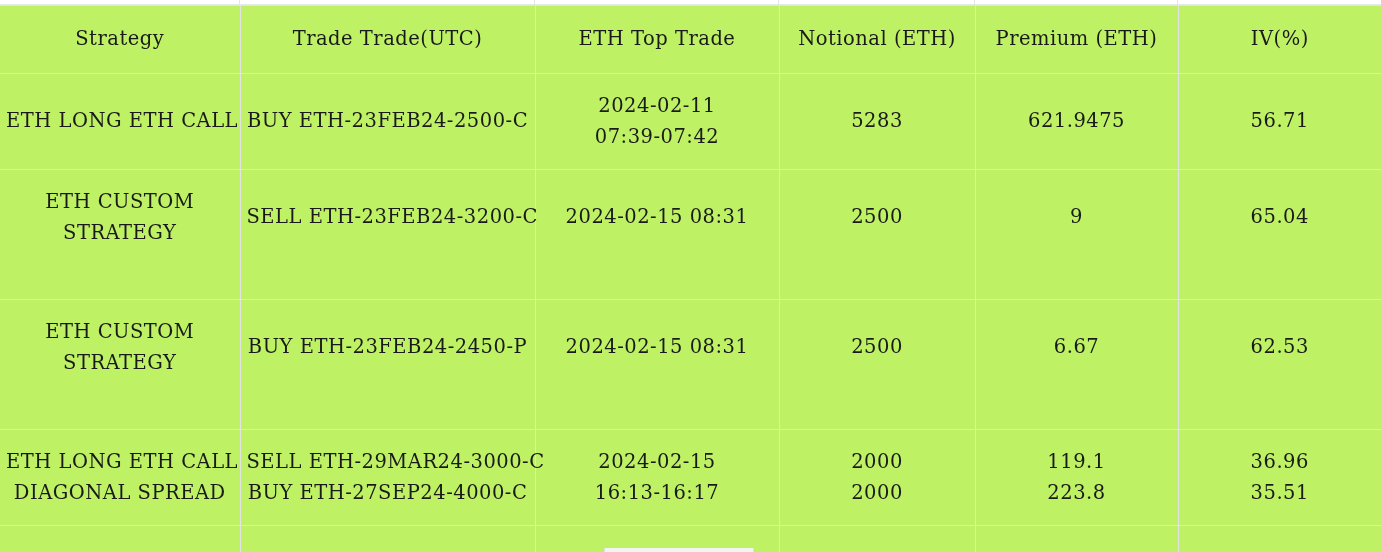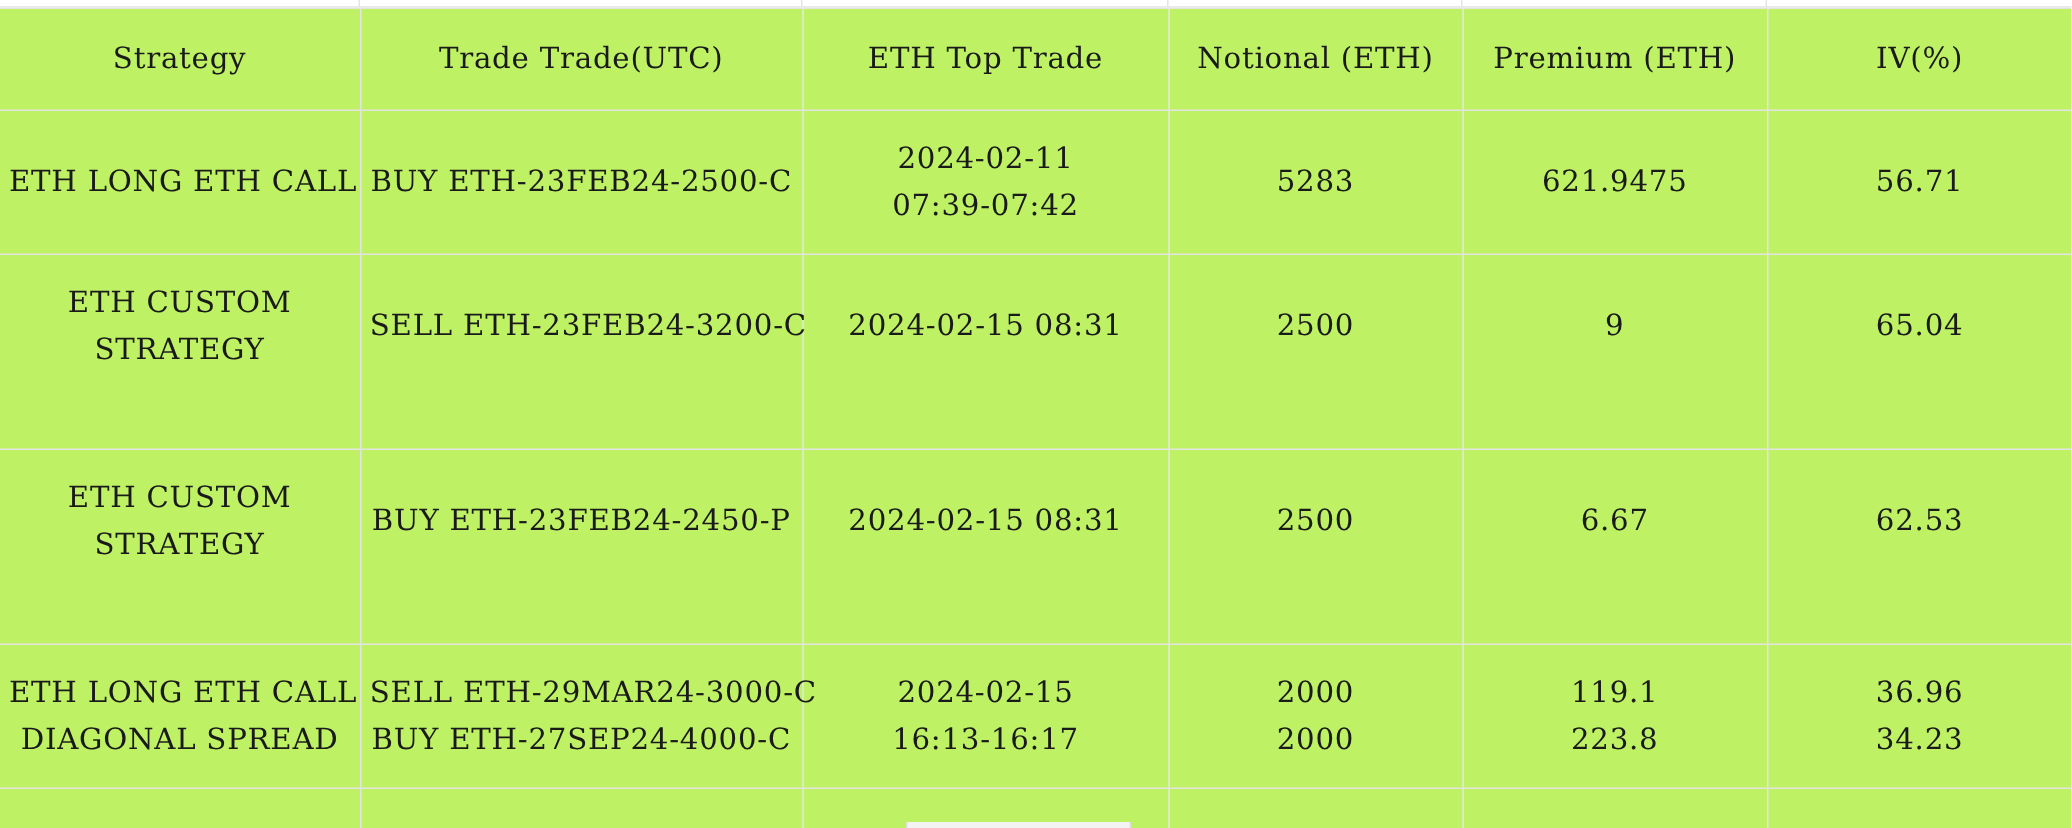--- a/index.html
+++ b/index.html
@@ -231,21 +231,21 @@
         <td class="cell-lines">
             <span class="line">2000</span>
             <span class="line">2000</span>
           </td>
         <td class="cell-lines">
             <span class="line">119.1</span>
             <span class="line">223.8</span>
           </td>
         <td class="cell-lines">
             <span class="line">36.96</span>
-            <span class="line">34.23</span>
+            <span class="line">35.51</span>
           </td>
       </tr>
 
       <tr class="top-align last-row">
         <td class="cell-lines"></td>
         <td class="cell-lines"></td>
         <td class="cell-lines">
             <span class="line">2024-02-16</span>
           </td>
         <td class="cell-lines"></td>

